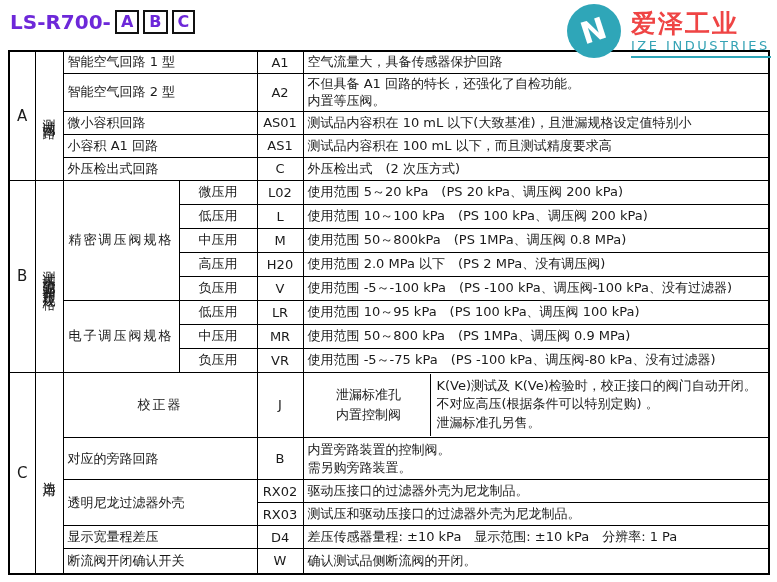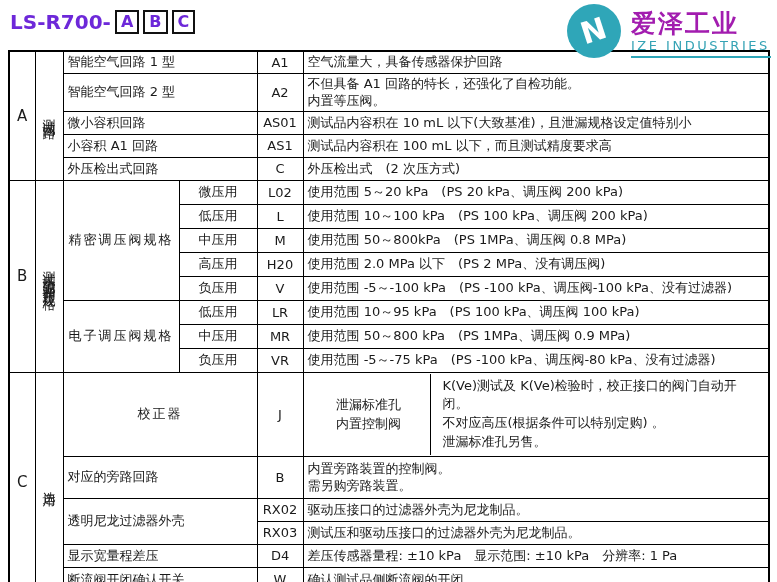--- a/index.html
+++ b/index.html
@@ -38,21 +38,21 @@
     transform:rotate(-18deg);
     font-family:"DejaVu Sans",sans-serif;
   }
   .logo-textcol{
     display:flex;flex-direction:column;align-items:flex-start;
     padding-top:6px;min-width:140px;
     border-bottom:2px solid #2fa6b8;
     padding-bottom:3px;
   }
   .logo-cn{
-    font-size:25px;font-weight:bold;color:#a21caf;
+    font-size:25px;font-weight:bold;color:#ef4444;
     letter-spacing:2px;line-height:1.1;white-space:nowrap;
   }
   .logo-en{
     font-size:13px;color:#35a3b5;letter-spacing:2.5px;
     line-height:1.2;white-space:nowrap;
   }
   
   table.spec{
     position:absolute;left:8px;top:50px;z-index:1;
     width:762px;border-collapse:collapse;table-layout:fixed;
@@ -83,21 +83,21 @@
   td.desc{padding-left:7px;white-space:pre-line;line-height:1.35;}
   td.jdesc{padding:0;}
   .jwrap{display:flex;align-items:stretch;min-height:62px;}
   .jsub{
     flex:0 0 122px;border-right:1px solid #000;
     display:flex;align-items:center;justify-content:center;
     text-align:center;white-space:pre-line;line-height:1.5;
   }
   .jtext{
     flex:1;display:flex;align-items:center;
-    padding:3px 12px;white-space:pre-line;line-height:1.45;
+    padding:3px 6px;white-space:pre-line;line-height:1.45;
   }
   
   tr.h22{height:22px;} tr.h37{height:37px;} tr.h23{height:23px;margin-left:20px;}
   tr.h24{height:24px;} tr.h64{height:64px;} tr.h42{height:42px;}
   tr.h25{height:25px;}
 </style>
 </head>
 <body>
 
 <div class="page">

